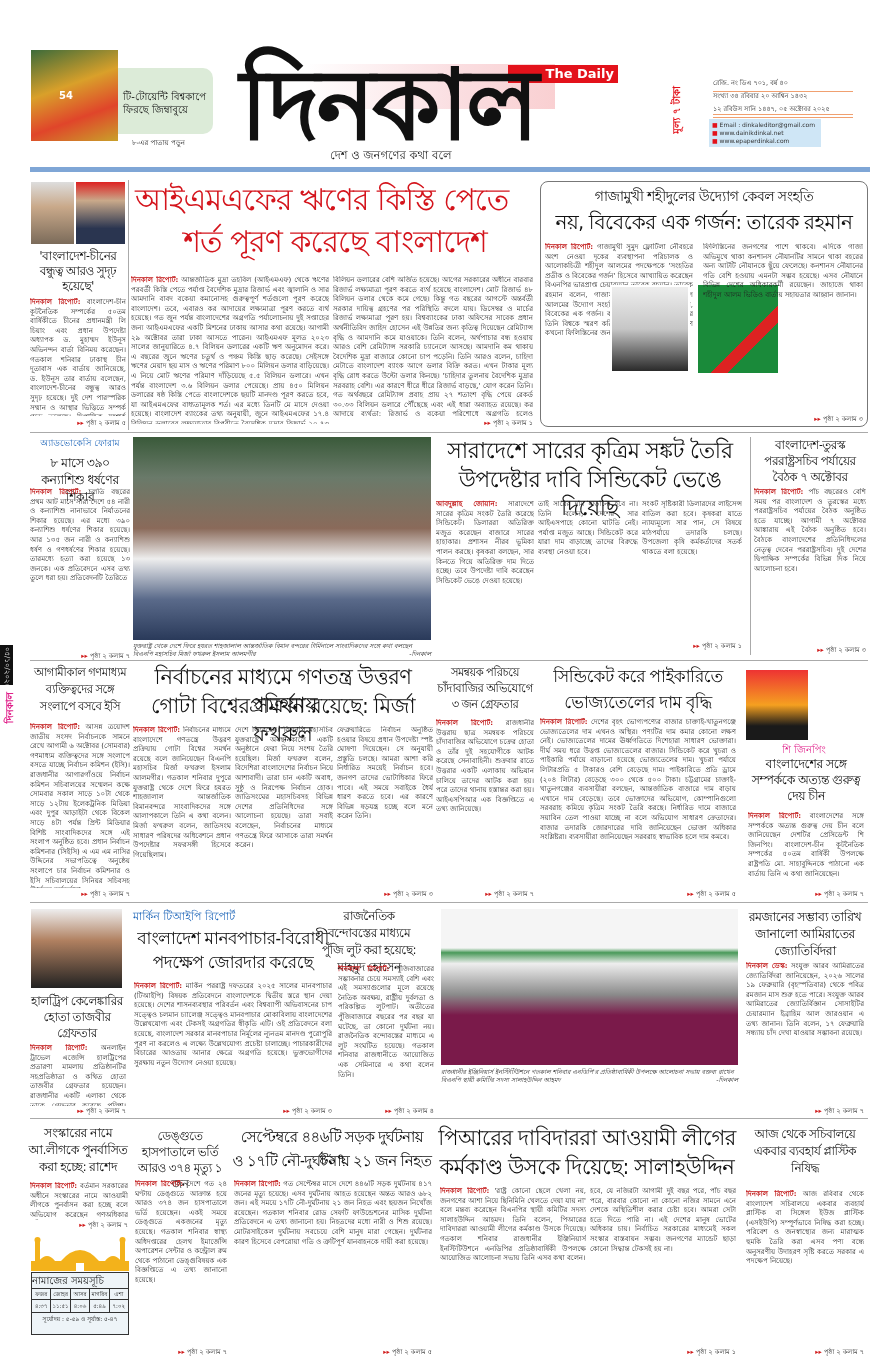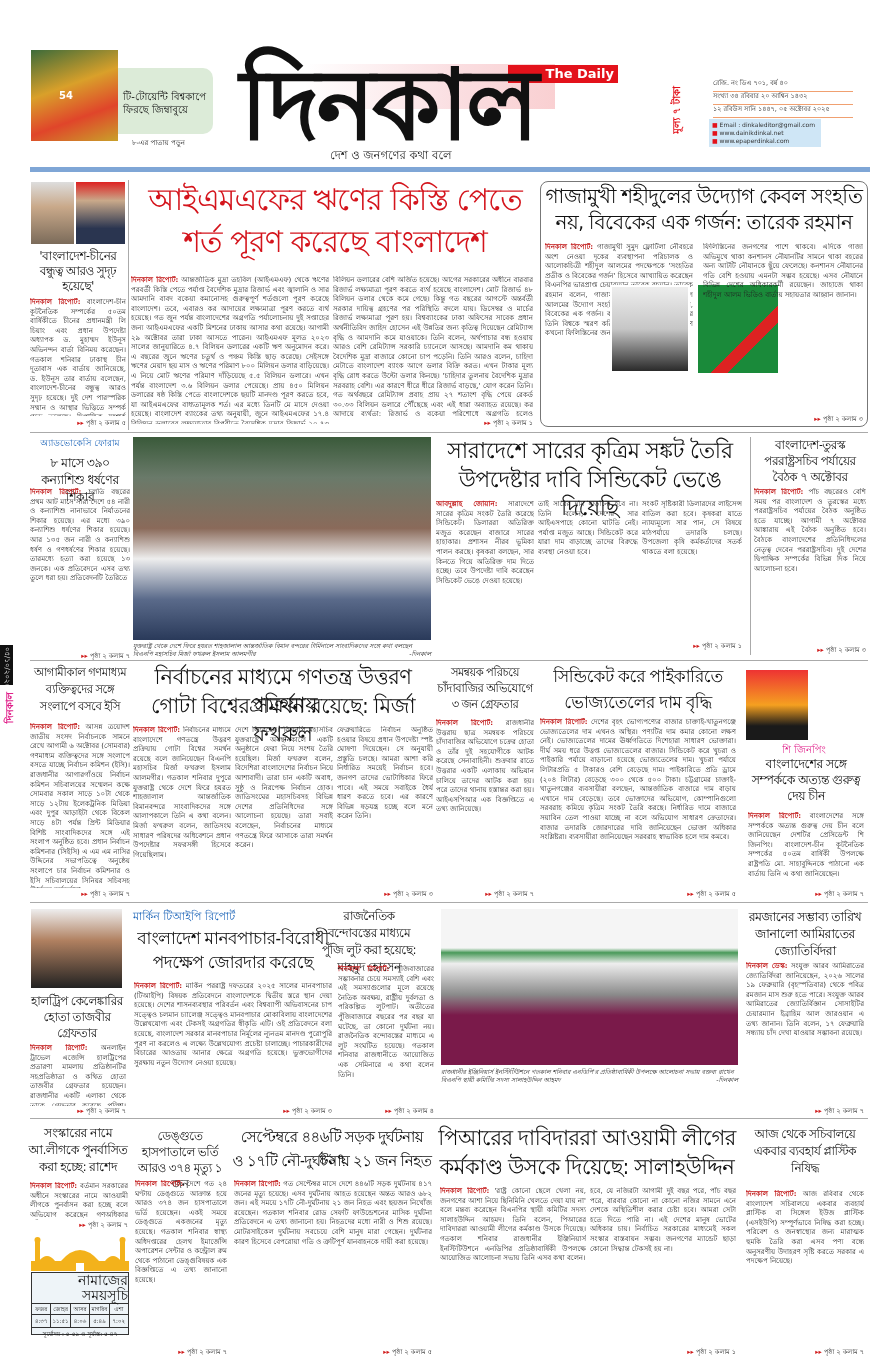--- a/index.html
+++ b/index.html
@@ -23,44 +23,44 @@
   <div style="font-size:10px;line-height:13px;color:#111">টি-টোয়েন্টি বিশ্বকাপে ফিরছে জিম্বাবুয়ে</div>
 </div>
 <div class="abs" style="left:132px;top:137px;font-size:7px;color:#222">৮-এর পাতায় পড়ুন</div>
 
 <div class="abs" style="left:305px;top:64px;width:250px;height:45px;background:linear-gradient(90deg,rgba(255,255,255,0) 0%,rgba(247,200,205,0.6) 60%,rgba(227,18,27,0.2) 100%)"></div>
 <div class="abs" style="left:508px;top:65px;width:110px;height:18px;background:#e3121b;color:#fff;font-weight:bold;font-size:13px;text-align:right;padding-right:4px;line-height:18px"><span>The Daily Dinkal</span></div>
 <div class="abs" style="left:240px;top:55px;width:380px;font-size:98px;font-weight:bold;line-height:100px;color:#111;letter-spacing:-3px;font-family:'DejaVu Serif',serif">দিনকাল</div>
 <div class="abs" style="left:330px;top:147px;font-size:11.5px;color:#222">দেশ ও জনগণের কথা বলে</div>
 <div class="abs" style="left:669px;top:86px;writing-mode:vertical-rl;transform:rotate(180deg);font-size:10px;font-weight:bold;color:#e3121b">মূল্য ৭ টাকা</div>
 <div class="abs" style="left:713px;top:78px;width:140px;font-size:6.5px;color:#222;border-bottom:1px solid #f0a070;padding-bottom:2px">রেজি. নং ডিএ ৭০১, বর্ষ ৪০</div>
-<div class="abs" style="left:713px;top:91px;width:140px;font-size:6.5px;color:#222;border-bottom:1px solid #f0a070;padding-bottom:2px">সংখ্যা ৩৪ রবিবার ২০ আশ্বিন ১৪৩২</div>
+<div class="abs" style="left:713px;top:91px;width:140px;font-size:6.5px;color:#222;border-bottom:1px solid #f0a070;padding-bottom:12px">সংখ্যা ৩৪ রবিবার ২০ আশ্বিন ১৪৩২</div>
 <div class="abs" style="left:713px;top:104px;width:140px;font-size:6.5px;color:#222;border-bottom:1px solid #f0a070;padding-bottom:2px">১২ রবিউস সানি ১৪৪৭, ০৫ অক্টোবর ২০২৫</div>
 <div class="abs" style="left:709px;top:119px;width:112px;height:28px;background:#cfe6f6;padding:2px 3px;font-size:6px;line-height:8px;color:#333">
   <div><span style="color:#e3121b">■</span> <span>Email : dinkaleditor@gmail.com</span></div>
   <div><span style="color:#e3121b">■</span> <span>www.dainikdinkal.net</span></div>
   <div><span style="color:#e3121b">■</span> <span>www.epaperdinkal.com</span></div>
 </div>
 <div class="abs" style="left:30px;top:167px;width:840px;height:5px;background:#7fa6d6"></div>
 
 <div class="abs" style="left:31px;top:182px;width:43px;height:62px;background:linear-gradient(180deg,#ddd 0%,#c9a98a 40%,#7b6b5a 100%)"></div>
 <div class="abs" style="left:76px;top:182px;width:49px;height:62px;background:linear-gradient(180deg,#d22 0%,#c9a98a 30%,#2a3550 75%)"></div>
 <div class="abs hl" style="left:30px;top:249px;width:96px;font-size:12px;line-height:15px">'বাংলাদেশ-চীনের বন্ধুত্ব আরও সুদৃঢ় হয়েছে'</div>
 <div class="abs body-text" style="left:30px;top:298px;width:96px;height:118px"><span class="lead">দিনকাল রিপোর্ট:</span> <span>বাংলাদেশ-চীন কূটনৈতিক সম্পর্কের ৫০তম বার্ষিকীতে চীনের প্রধানমন্ত্রী লি চিয়াং এবং প্রধান উপদেষ্টা অধ্যাপক ড. মুহাম্মদ ইউনূস অভিনন্দন বার্তা বিনিময় করেছেন। গতকাল শনিবার ঢাকাস্থ চীন দূতাবাস এক বার্তায় জানিয়েছে, ড. ইউনূস তার বার্তায় বলেছেন, বাংলাদেশ-চীনের বন্ধুত্ব আরও সুদৃঢ় হয়েছে। দুই দেশ পারস্পরিক সম্মান ও আস্থার ভিত্তিতে সম্পর্ক গড়ে তুলেছে। দ্বিপাক্ষিক সম্পর্ক তারিখ</span></div>
 <div class="abs cont" style="left:30px;top:418px;width:96px"><span class="arr">▸▸</span> <span>পৃষ্ঠা ২ কলাম ৫</span></div>
 <div class="abs rule" style="left:128px;top:180px;width:1px;height:250px"></div>
 
-<div class="abs" style="left:135px;top:180px;width:400px;text-align:center;font-size:30px;line-height:40px;color:#d4141c;letter-spacing:-1px;font-family:'DejaVu Sans',sans-serif">আইএমএফের ঋণের কিস্তি পেতে</div>
+<div class="abs" style="left:135px;top:180px;width:400px;text-align:left;font-size:30px;line-height:40px;color:#d4141c;letter-spacing:-1px;font-family:'DejaVu Sans',sans-serif">আইএমএফের ঋণের কিস্তি পেতে</div>
 <div class="abs" style="left:135px;top:222px;width:400px;text-align:center;font-size:30px;line-height:40px;color:#d4141c;letter-spacing:-1px">শর্ত পূরণ করেছে বাংলাদেশ</div>
 <div class="abs body-text" style="left:131px;top:276px;width:198px;height:148px"><span class="lead">দিনকাল রিপোর্ট:</span> <span>আন্তর্জাতিক মুদ্রা তহবিল (আইএমএফ) থেকে ঋণের পরবর্তী কিস্তি পেতে পর্যাপ্ত বৈদেশিক মুদ্রার রিজার্ভ এবং জ্বালানি ও সার আমদানি বাবদ বকেয়া কমানোসহ গুরুত্বপূর্ণ শর্তগুলো পূরণ করেছে বাংলাদেশ। তবে, এবারও কর আদায়ের লক্ষ্যমাত্রা পূরণ করতে ব্যর্থ হয়েছে। গত জুন পর্যন্ত বাংলাদেশের অগ্রগতি পর্যালোচনায় দুই সপ্তাহের জন্য আইএমএফের একটি মিশনের ঢাকায় আসার কথা রয়েছে। আগামী ২৯ অক্টোবর তারা ঢাকা আসতে পারেন। আইএমএফ মূলত ২০২৩ সালের জানুয়ারিতে ৪.৭ বিলিয়ন ডলারের একটি ঋণ অনুমোদন করে। এ বছরের জুনে ঋণের চতুর্থ ও পঞ্চম কিস্তি ছাড় করেছে। সেইসঙ্গে ঋণের মেয়াদ ছয় মাস ও ঋণের পরিমাণ ৮০০ মিলিয়ন ডলার বাড়িয়েছে। এ নিয়ে মোট ঋণের পরিমাণ দাঁড়িয়েছে ৫.৫ বিলিয়ন ডলারে। এখন পর্যন্ত বাংলাদেশ ৩.৬ বিলিয়ন ডলার পেয়েছে। প্রায় ৪৫০ মিলিয়ন ডলারের ষষ্ঠ কিস্তি পেতে বাংলাদেশকে ছয়টি মানদণ্ড পূরণ করতে হবে, যা আইএমএফের বাধ্যতামূলক শর্ত। এর মধ্যে তিনটি মে মাসে দেওয়া হয়েছে। বাংলাদেশ ব্যাংকের তথ্য অনুযায়ী, জুনে আইএমএফের ১৭.৪ বিলিয়ন ডলারের লক্ষ্যমাত্রার বিপরীতে বৈদেশিক মুদ্রার রিজার্ভ ২০.৭৩ বিলিয়ন ডলারে দাঁড়িয়েছে। সেপ্টেম্বরে লক্ষ্যমাত্রা ছিল ১৮.৬৫ বিলিয়ন ডলার, যা ২০</span></div>
 <div class="abs body-text" style="left:333px;top:276px;width:200px;height:140px"><span>বিলিয়ন ডলারের বেশি অর্জিত হয়েছে। আগের সরকারের অধীনে বারবার রিজার্ভ লক্ষ্যমাত্রা পূরণ করতে ব্যর্থ হয়েছে বাংলাদেশ। মোট রিজার্ভ ৪৮ বিলিয়ন ডলার থেকে কমে গেছে। কিন্তু গত বছরের আগস্টে অন্তর্বর্তী সরকার দায়িত্ব গ্রহণের পর পরিস্থিতি বদলে যায়। ডিসেম্বর ও মার্চের রিজার্ভ লক্ষ্যমাত্রা পূরণ হয়। বিশ্বব্যাংকের ঢাকা অফিসের সাবেক প্রধান অর্থনীতিবিদ জাহিদ হোসেন এই উন্নতির জন্য কৃতিত্ব দিয়েছেন রেমিট্যান্স বৃদ্ধি ও আমদানি কমে যাওয়াকে। তিনি বলেন, অর্থপাচার বন্ধ হওয়ায় আরও বেশি রেমিট্যান্স সরকারি চ্যানেলে আসছে। আমদানি কম থাকায় বৈদেশিক মুদ্রা বাজারে কোনো চাপ পড়েনি। তিনি আরও বলেন, চাহিদা মেটাতে বাংলাদেশ ব্যাংক আগে ডলার বিক্রি করত। এখন টাকার মূল্য বৃদ্ধি রোধ করতে উল্টো ডলার কিনছে। 'চাহিদার তুলনায় বৈদেশিক মুদ্রার সরবরাহ বেশি। এর কারণে ধীরে ধীরে রিজার্ভ বাড়ছে,' যোগ করেন তিনি। গত অর্থবছরে রেমিট্যান্স প্রবাহ প্রায় ২৭ শতাংশ বৃদ্ধি পেয়ে রেকর্ড ৩০.৩৩ বিলিয়ন ডলারে পৌঁছেছে এবং এই ধারা অব্যাহত রয়েছে। কর আদায়ে ব্যর্থতা: রিজার্ভ ও বকেয়া পরিশোধে অগ্রগতি হলেও আইএমএফের দেওয়া রাজস্ব আদায়ের লক্ষ্যমাত্রা পূরণ করতে ব্যর্থ হয়েছে বাংলাদেশ। জুন পর্যন্ত ৪ লাখ ৪৩ হাজার</span></div>
 <div class="abs cont" style="left:333px;top:418px;width:200px"><span class="arr">▸▸</span> <span>পৃষ্ঠা ২ কলাম ১</span></div>
 
 <div class="abs" style="left:540px;top:181px;width:328px;height:246px;border:1px solid #777;border-radius:8px"></div>
-<div class="abs hl" style="left:543px;top:184px;width:322px;font-size:20px;line-height:24px">গাজামুখী শহীদুলের উদ্যোগ কেবল সংহতি</div>
+<div class="abs hl" style="left:543px;top:184px;width:322px;font-size:14px;line-height:24px">গাজামুখী শহীদুলের উদ্যোগ কেবল সংহতি</div>
 <div class="abs hl" style="left:543px;top:210px;width:322px;font-size:20px;line-height:24px">নয়, বিবেকের এক গর্জন: তারেক রহমান</div>
 <div class="abs body-text" style="left:545px;top:243px;width:148px;height:170px"><span class="lead">দিনকাল রিপোর্ট:</span> <span>গাজামুখী সুমুদ ফ্লোটিলা নৌবহরে অংশ নেওয়া দৃকের ব্যবস্থাপনা পরিচালক ও আলোকচিত্রী শহীদুল আলমের পদক্ষেপকে 'সংহতির প্রতীক ও বিবেকের গর্জন' হিসেবে আখ্যায়িত করেছেন বিএনপির ভারপ্রাপ্ত চেয়ারম্যান তারেক রহমান। তারেক রহমান বলেন, গাজামুখী জাহাজ থেকে শহীদুল আলমের উদ্যোগ সংহতির সবচেয়ে বড় প্রতীক নয়, বিবেকের এক গর্জন। বাংলাদেশের পতাকা বহন করে তিনি বিশ্বকে স্মরণ করিয়েছেন, বাংলাদেশের জনগণ কখনো ফিলিস্তিনের জনগণকে ভুলে যায়নি।</span></div>
 <div class="abs" style="left:610px;top:285px;width:80px;height:88px;background:linear-gradient(180deg,#eee 0%,#c6c6c6 50%,#2a2a2a 100%);border:2px solid #fff"></div>
 <div class="abs" style="left:698px;top:285px;width:80px;height:88px;background:linear-gradient(135deg,#1a8a3a 0%,#1a8a3a 60%,#d22 60%,#d22 70%,#1a8a3a 70%)"></div>
 <div class="abs body-text" style="left:703px;top:243px;width:160px;height:170px"><span>ফিলিস্তিনের জনগণের পাশে থাকবে। এদিকে গাজা অভিমুখে থাকা কনশানস নৌযানটির সামনে থাকা বহরের অন্য আটটি নৌযানকে ছুঁয়ে ফেলেছে। কনশানস নৌযানের গতি বেশি হওয়ায় এমনটা সম্ভব হয়েছে। এসব নৌযানে বিভিন্ন দেশের অধিকারকর্মী রয়েছেন। জাহাজে থাকা শহীদুল আলম ভিডিও বার্তায় সহায়তার আহ্বান জানান।</span></div>
 <div class="abs cont" style="left:703px;top:414px;width:160px"><span class="arr">▸▸</span> <span>পৃষ্ঠা ২ কলাম ৩</span></div>
 
 <div class="abs rule" style="left:30px;top:432px;width:838px;height:1px"></div>
 <div class="abs" style="left:30px;top:436px;width:100px;text-align:center;font-size:9px;color:#1a63b8">অ্যাডভোকেসি ফোরাম</div>
 <div class="abs hl" style="left:30px;top:454px;width:100px;font-size:12.5px;line-height:17px">৮ মাসে ৩৯০ কন্যাশিশু ধর্ষণের শিকার</div>
@@ -147,21 +147,21 @@
     <path d="M8 28 Q16 18 24 28 Z" fill="#f3b21b"></path>
     <path d="M74 28 Q82 18 90 28 Z" fill="#f3b21b"></path>
     <rect x="4" y="8" width="5" height="22" fill="#f3b21b"></rect>
     <rect x="89" y="8" width="5" height="22" fill="#f3b21b"></rect>
     <circle cx="6.5" cy="7" r="3" fill="#f3b21b"></circle>
     <circle cx="91.5" cy="7" r="3" fill="#f3b21b"></circle>
     <rect x="45" y="30" width="8" height="8" fill="#fff"></rect>
   </svg>
 </div>
 <div class="abs" style="left:31px;top:1272px;width:98px;height:63px;border:1px solid #333;background:#eef4f8">
-  <div style="text-align:right;font-size:14px;border-bottom:1px solid #333;line-height:15px">নামাজের সময়সূচি</div>
+  <div style="text-align:left;font-size:10px;border-bottom:1px solid #333;line-height:15px">নামাজের সময়সূচি</div>
   <div style="display:flex;font-size:5.5px;text-align:center;border-bottom:1px solid #333;line-height:10px">
     <span style="flex:1;border-right:1px solid #333">ফজর</span>
     <span style="flex:1;border-right:1px solid #333">জোহর</span>
     <span style="flex:1;border-right:1px solid #333">আসর</span>
     <span style="flex:1;border-right:1px solid #333">মাগরিব</span>
     <span style="flex:1">এশা</span>
   </div>
   <div style="display:flex;font-size:5.5px;text-align:center;border-bottom:1px solid #333;line-height:12px">
     <span style="flex:1;border-right:1px solid #333">৪:৩৭</span>
     <span style="flex:1;border-right:1px solid #333">১১:৫১</span>

